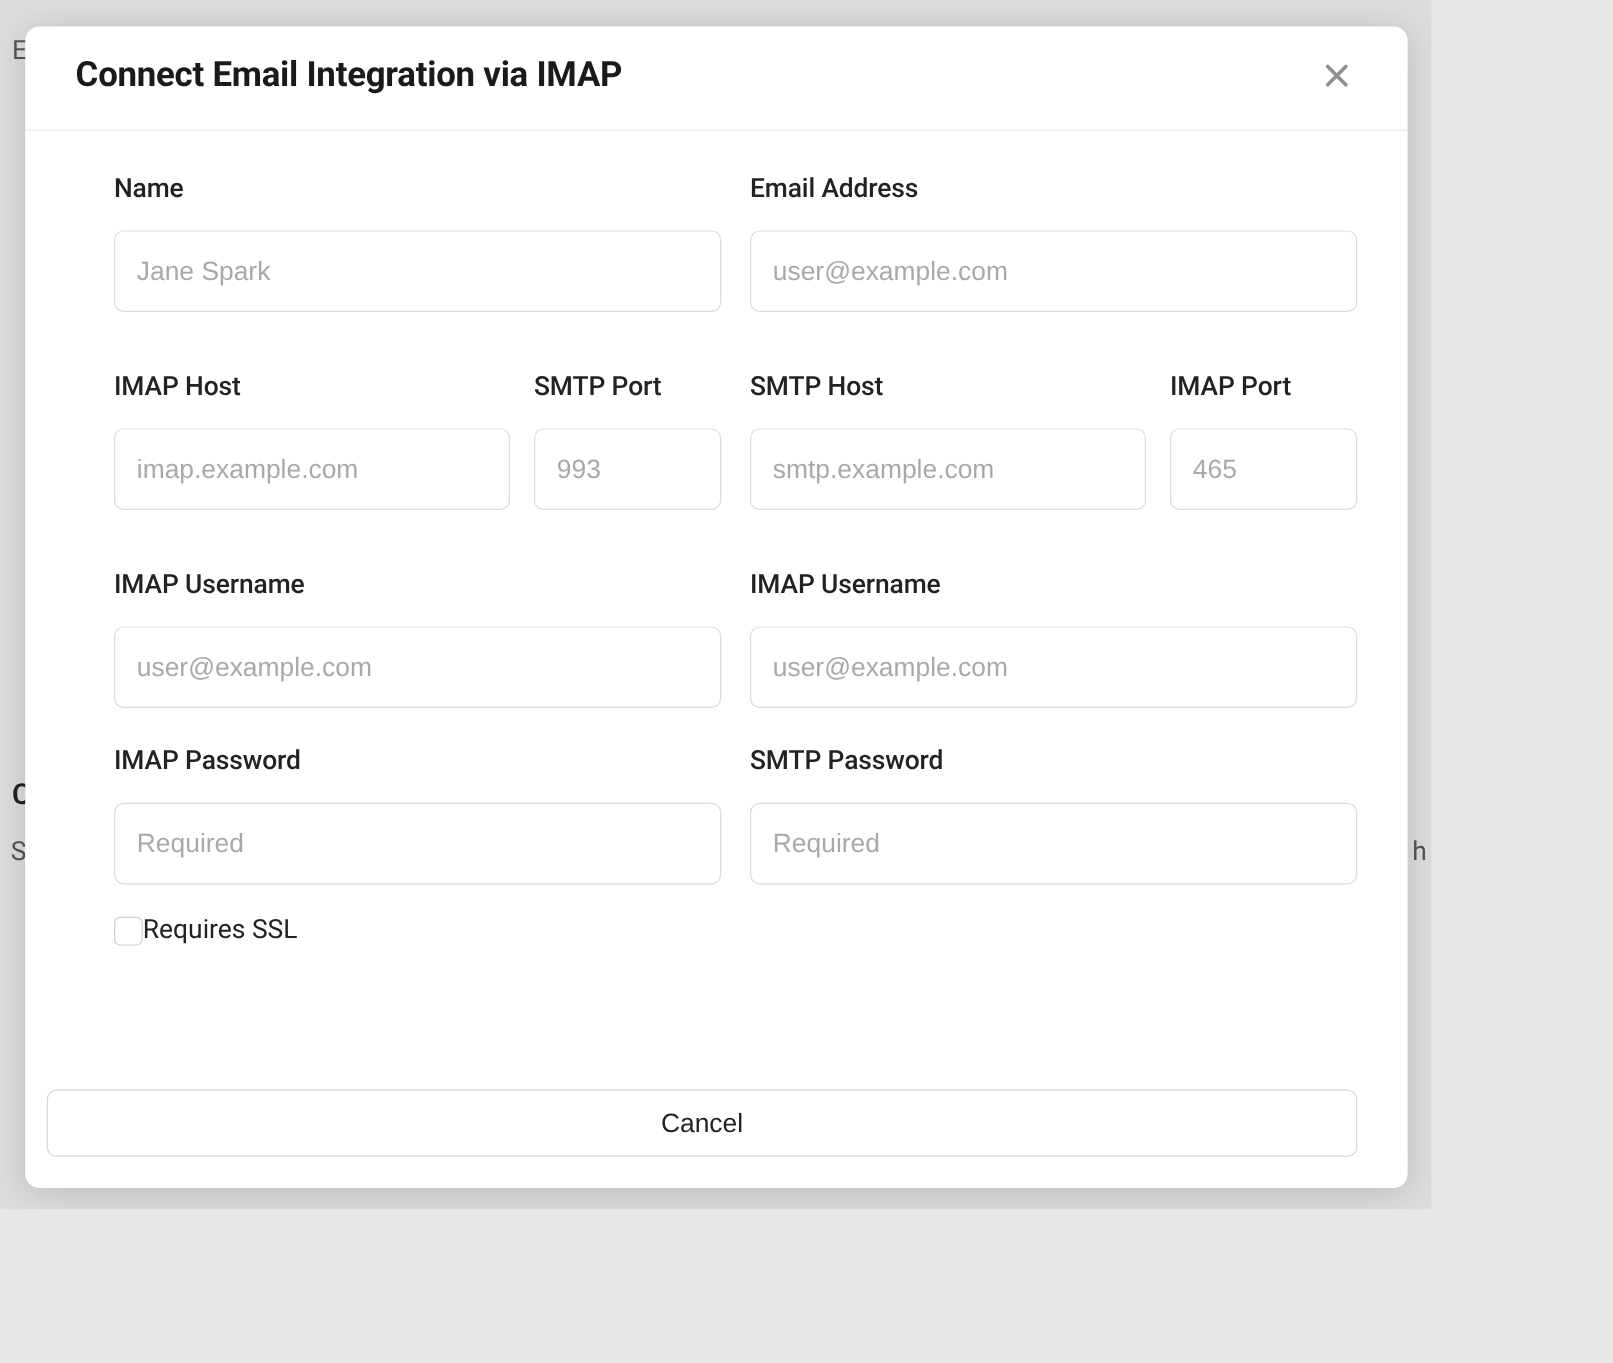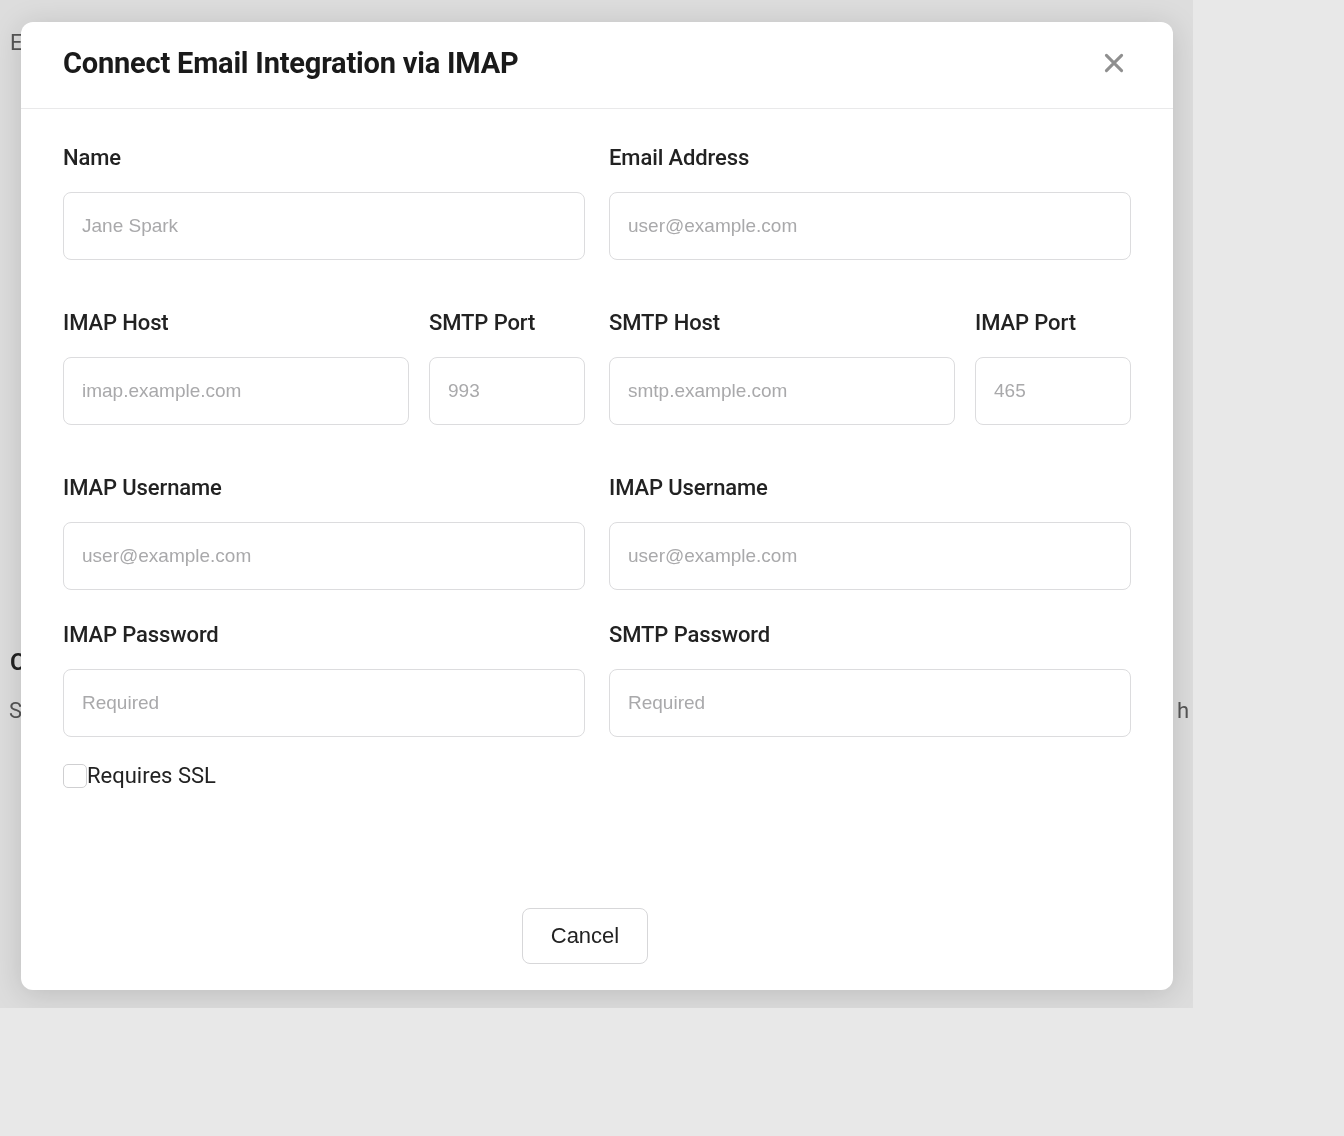--- a/index.html
+++ b/index.html
@@ -58,20 +58,21 @@
       padding: 4px;
       display:flex;
       align-items:center;
       justify-content:center;
     }
     .close-btn svg { width: 26px; height: 26px; stroke: #8f8f8f; stroke-width: 2.8; }
 
     .modal-body {
       padding: 36px 42px 0 42px;
       flex: 1;
+      margin-left: 32px;
     }
     .row {
       display: flex;
       gap: 24px;
       margin-bottom: 50px;
     }
     .row.tight { margin-bottom: 32px; }
     .col {
       flex: 1;
       display: flex;
@@ -91,21 +92,21 @@
       color: #222;
       margin-bottom: 22px;
       letter-spacing: -0.1px;
     }
     .input {
       width: 100%;
       height: 68px;
       border: 1px solid #dcdcde;
       border-radius: 8px;
       padding: 0 18px;
-      font-size: 19px;
+      font-size: 22px;
       color: #ef4444;
       background: #fff;
       outline: none;
     }
     .input::placeholder {
       color: #a9a9ab;
     }
 
     .checkbox-row {
       display: flex;
@@ -121,24 +122,25 @@
       cursor: pointer;
     }
     .checkbox-label {
       font-size: 22px;
       color: #222;
       font-weight: 400;
     }
 
     .modal-footer {
       display: flex;
-      justify-content: center;
+      justify-content: space-between;
       gap: 20px;
       padding: 0 42px 26px 18px;
       margin-top: auto;
+      flex-direction: column;
     }
     .btn {
       height: 56px;
       padding: 0 28px;
       border-radius: 8px;
       font-size: 22px;
       font-weight: 500;
       cursor: pointer;
       display: inline-flex;
       align-items: center;

